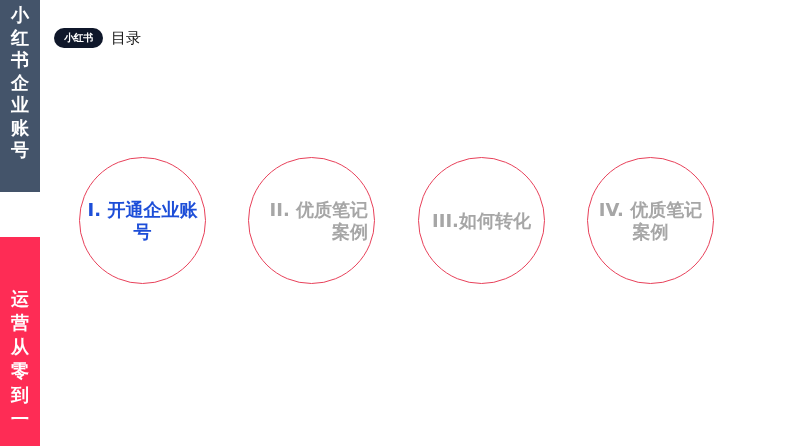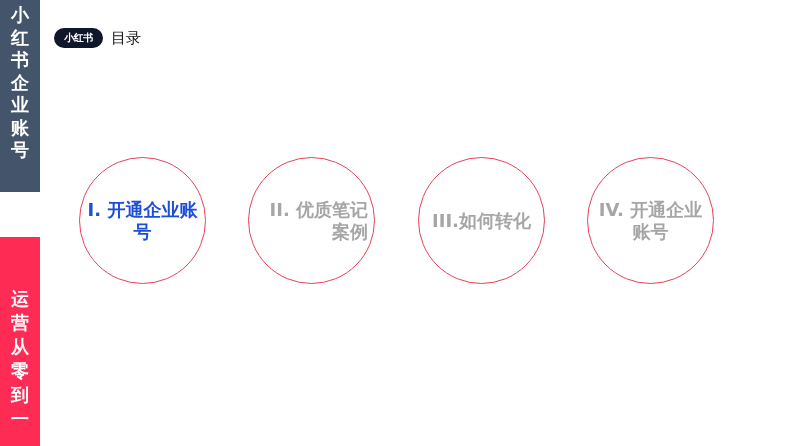--- a/index.html
+++ b/index.html
@@ -49,14 +49,14 @@
 <div class="circle active" style="left:79px;top:157px;">
   <span>I. 开通企业账号</span>
 </div>
 <div class="circle inactive" style="left:248px;top:157px;text-align:right;">
   <span>II. 优质笔记案例</span>
 </div>
 <div class="circle inactive" style="left:418px;top:157px;">
   <span>III.如何转化</span>
 </div>
 <div class="circle inactive" style="left:587px;top:157px;">
-  <span>IV. 开通企业账号</span>
+  <span>IV. 优质笔记案例</span>
 </div>
 
 </body></html>

